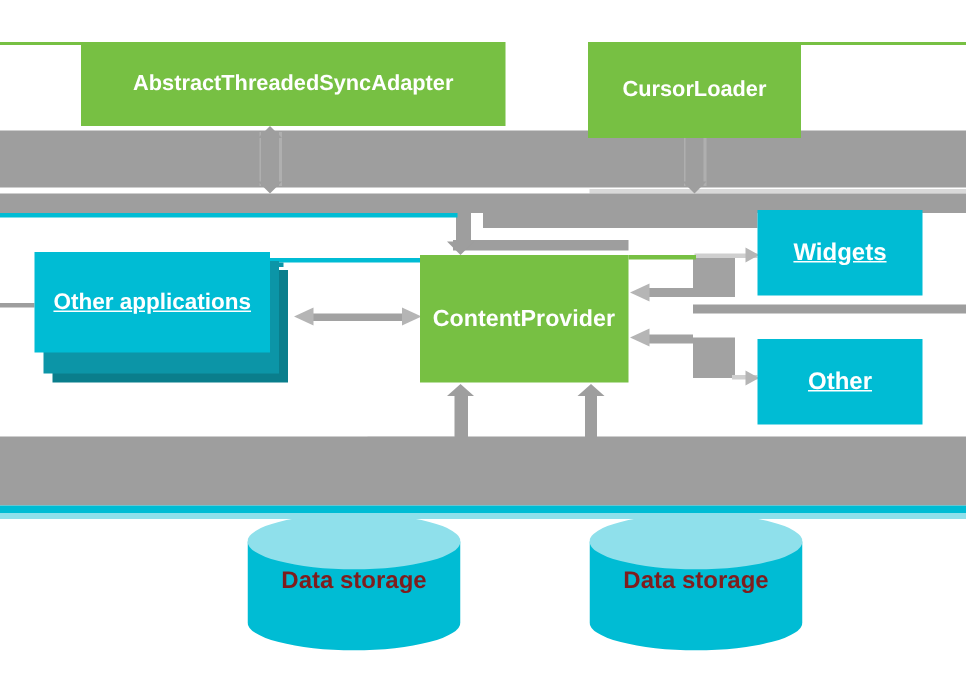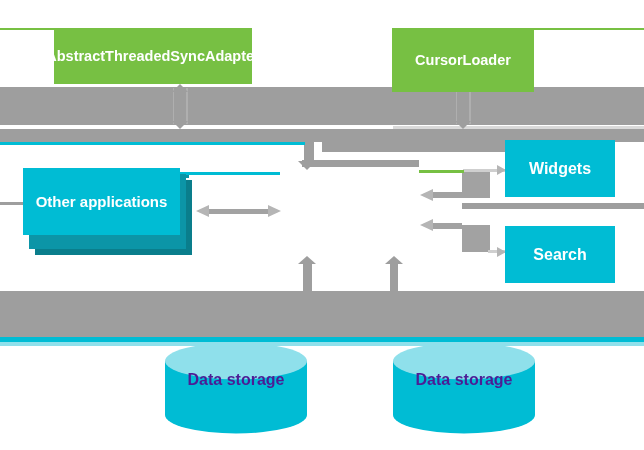--- a/index.html
+++ b/index.html
@@ -6,38 +6,38 @@
   #canvas{position:relative;width:644px;height:450px;background:#ffffff;overflow:hidden;
           font-family:"Liberation Sans",sans-serif;}
   #canvas div{position:absolute;}
   .gray{background:#9E9E9E;z-index:1;}
   .gray2{background:#A2A2A2;z-index:2;}
   .lightline{background:#CFCFCF;z-index:2;}
   .cyanline{background:#00BCD4;z-index:2;}
   .node{display:flex;align-items:center;justify-content:center;z-index:4;
         color:#fff;font-weight:700;text-align:center;}
   .green{background:#77C043;}
-  .cyanbox{background:#00BCD4;}
+  .cyanbox{background:#00BCD4;text-decoration:underline;}
   .tri{width:0;height:0;z-index:3;}
   .tu{border-left:8px solid transparent;border-right:8px solid transparent;border-bottom:8px solid #9E9E9E;}
   .td{border-left:8px solid transparent;border-right:8px solid transparent;border-top:8px solid #9E9E9E;}
   .tl{border-top:6.5px solid transparent;border-bottom:6.5px solid transparent;border-right:13px solid #B5B5B5;}
   .tr{border-top:6.5px solid transparent;border-bottom:6.5px solid transparent;border-left:13px solid #B5B5B5;}
   .seamcol{background:#AFAFAF;z-index:2;}
   .cyl{position:absolute;z-index:4;}
-  .cyl-label{z-index:5;display:flex;align-items:flex-start;justify-content:center;
-             color:#4c1d95;font-weight:700;font-size:16px;}
+  .cyl-label{z-index:5;display:flex;align-items:flex-end;justify-content:center;
+             color:#7f1d1d;font-weight:700;font-size:16px;}
 
   
   #gl-left{left:0;top:28.3px;width:55px;height:2.2px;background:#77C043;z-index:2;}
   #gl-right{left:534px;top:28.3px;width:110px;height:2.2px;background:#77C043;z-index:2;}
   #gl-cp{left:418.5px;top:170px;width:45px;height:2.6px;background:#77C043;z-index:2;}
 
   
-  #box-sync{left:54px;top:28px;width:198px;height:56px;font-size:14.5px;}
+  #box-sync{left:54px;top:28px;width:283px;height:56px;font-size:14.5px;}
   #box-cursor{left:392px;top:28px;width:142px;height:64px;font-size:14.5px;}
 
   
   #band-a{left:0;top:87px;width:644px;height:38px;}
   #up1{left:172px;top:84px;} #up2{left:455px;top:84px;}
   #col1a{left:173px;top:88px;width:1.4px;height:36px;} #col1b{left:186.4px;top:88px;width:1.4px;height:36px;}
   #col2a{left:456px;top:88px;width:1.4px;height:36px;} #col2b{left:469.4px;top:88px;width:1.4px;height:36px;}
   #down1{left:172px;top:120.5px;} #down2{left:455px;top:120.5px;}
   #seam-right{left:393px;top:125.8px;width:251px;height:3px;background:#D9D9D9;}
 
@@ -133,21 +133,21 @@
     <span>AbstractThreadedSyncAdapter</span>
   </div>
   <div id="box-cursor" class="node green">
     <span>CursorLoader</span>
   </div>
 
   <div id="box-widgets" class="node cyanbox">
     <span>Widgets</span>
   </div>
   <div id="box-search" class="node cyanbox">
-    <span>Search</span>
+    <span>Other</span>
   </div>
 
   <div id="w-line" class="lightline"></div>
   <div id="w-head" class="tri tr"></div>
   <div id="w-vblock" class="gray2"></div>
   <div id="cp-arr1-shaft" class="gray2"></div>
   <div id="cp-arr1-head" class="tri tl"></div>
   <div id="right-strip" class="gray"></div>
   <div id="cp-arr2-shaft" class="gray2"></div>
   <div id="cp-arr2-head" class="tri tl"></div>
@@ -161,20 +161,23 @@
     <span>Other applications</span>
   </div>
   <div id="cyan2" class="cyanline"></div>
   <div id="teal-stub"></div>
   <div id="left-stub" class="gray"></div>
 
   <div id="bi-shaft" class="gray2"></div>
   <div id="bi-headL" class="tri tl"></div>
   <div id="bi-headR" class="tri tr"></div>
 
+  <div id="box-cp" class="node green">
+    <span>ContentProvider</span>
+  </div>
   <div id="gl-cp"></div>
 
   <div id="up3" class="tri tu"></div>
   <div id="shaft3" class="gray"></div>
   <div id="up4" class="tri tu"></div>
   <div id="shaft4" class="gray"></div>
 
   <div id="band-c" class="gray"></div>
   <div id="band-c-l1"></div>
   <div id="band-c-l2"></div>

